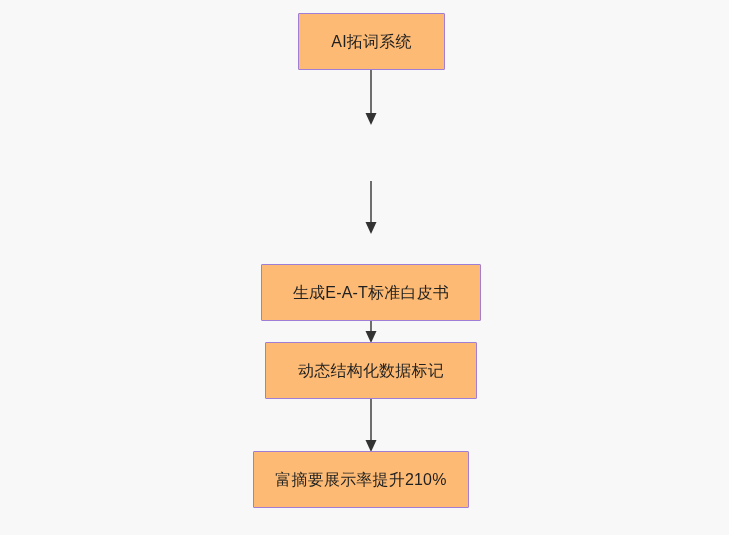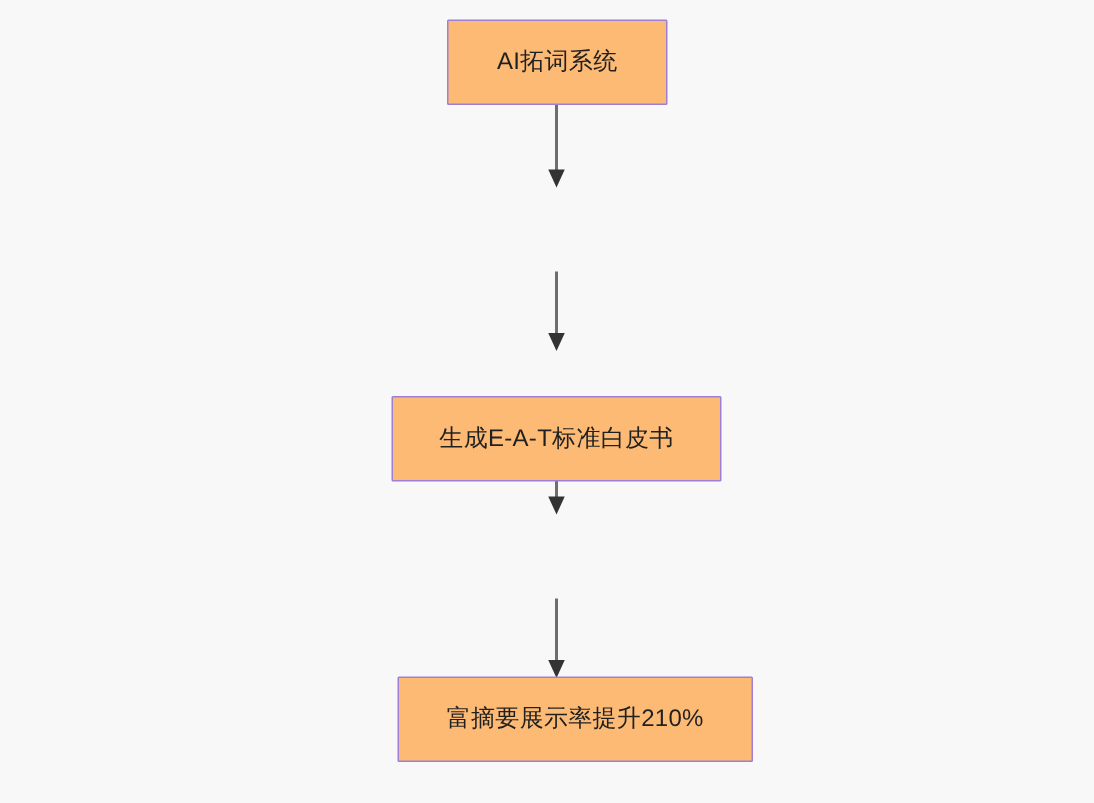--- a/index.html
+++ b/index.html
@@ -82,18 +82,21 @@
 
   <div class="node" style="left:298px; top:13px; width:147px; height:57px;">
     <span class="node-label">AI拓词系统</span>
   </div>
 
 
   <div class="node" style="left:261px; top:233px; width:220px; height:57px;margin-top:31px;">
     <span class="node-label">生成E-A-T标准白皮书</span>
   </div>
 
+  <div class="node" style="left:265px; top:342px; width:212px; height:57px;">
+    <span class="node-label">动态结构化数据标记</span>
+  </div>
 
-  <div class="node" style="left:253px; top:451px; width:237px; height:57px;margin-left:12px;">
+  <div class="node" style="left:253px; top:451px; width:216px; height:57px;">
     <span class="node-label">富摘要展示率提升210%</span>
   </div>
 
 </div>
 
 </body></html>

